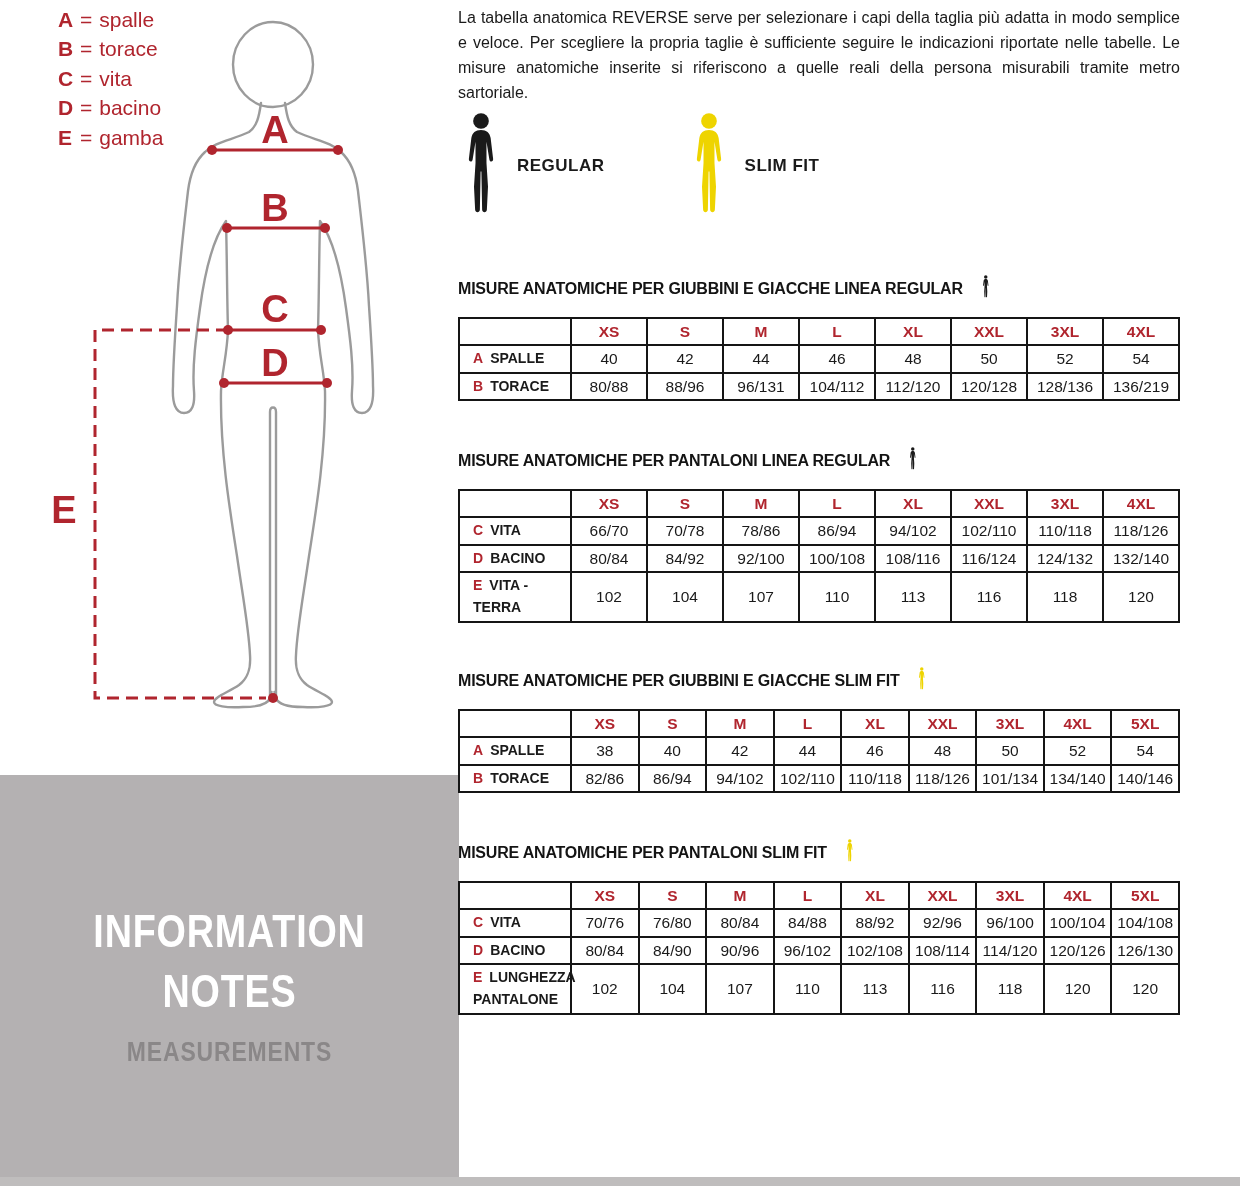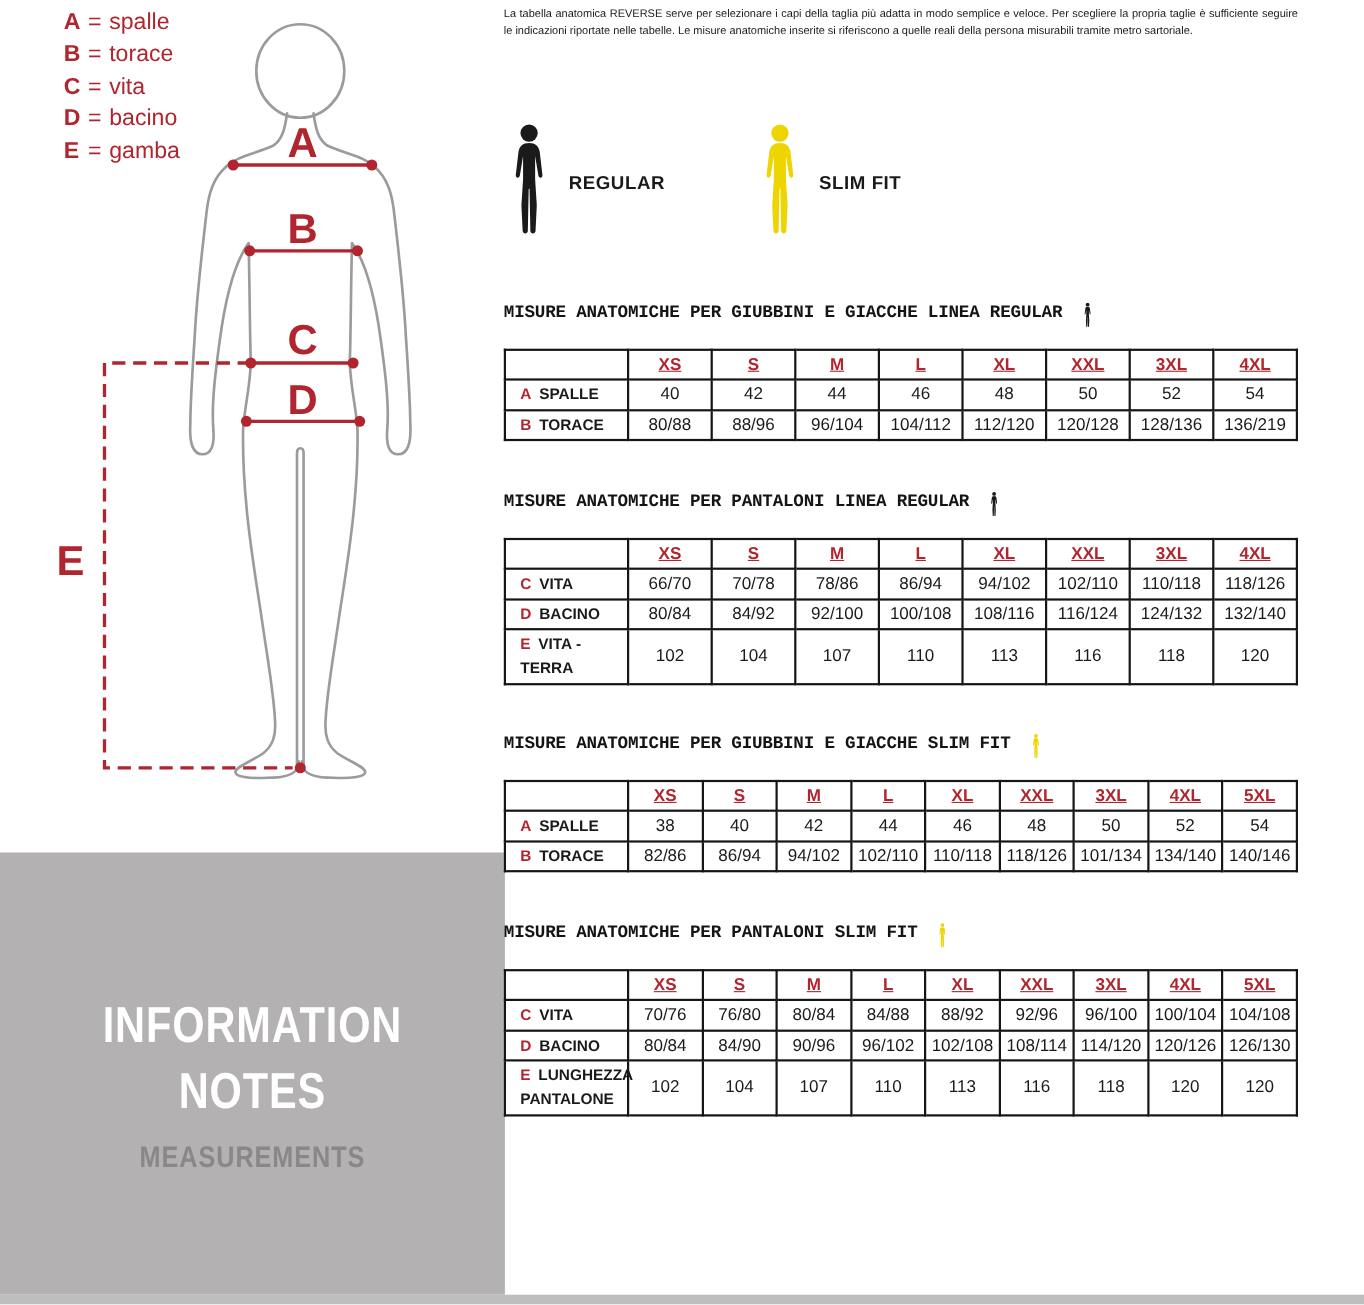--- a/index.html
+++ b/index.html
@@ -23,47 +23,47 @@
 
   
   .gray-block { position: absolute; left: 0; top: 775px; width: 459px; height: 402px; background: #B4B1B2; text-align: center; }
   .gb-title { color: #ffffff; font-size: 46px; font-weight: bold; line-height: 60px; letter-spacing: 1px; transform: scaleX(0.82); }
   .gb-title.first { margin-top: 126px; }
   .gb-sub { color: #8A8788; font-size: 27px; font-weight: bold; margin-top: 16px; letter-spacing: 1px; transform: scaleX(0.85); }
   .bottom-strip { position: absolute; left: 0; top: 1177px; width: 1240px; height: 9px; background: #BFBDBD; }
 
   
   .right-col { position: absolute; left: 458px; top: 0; width: 722px; height: 1186px; }
-  .intro { position: absolute; top: 5px; left: 0; width: 722px; font-size: 10px; line-height: 1.57; color: #1A1A1A; text-align: justify; }
+  .intro { position: absolute; top: 5px; left: 0; width: 722px; font-size: 16px; line-height: 1.57; color: #1A1A1A; text-align: justify; }
 
   .fit-row { position: absolute; top: 112px; left: 2px; display: flex; align-items: center; }
   .fit-item { display: flex; align-items: center; justify-content: flex-end; }
   .fit-item + .fit-item { margin-left: 83px; }
   .fit-label { font-size: 17px; font-weight: bold; color: #1A1A1A; margin-left: 15px; letter-spacing: 0.5px; }
 
   .person { display: inline-block; }
   .person.black circle, .person.black path { fill: #1A1A1A; }
   .person.yellow circle, .person.yellow path { fill: #EED400; }
   .fit-row .person { width: 42px; height: 104px; }
   .mini-person { width: 9.5px; height: 23px; margin-left: 18px; }
 
   
   #tables-container section { position: absolute; left: 0; width: 722px; }
   #tables-container section:nth-of-type(1) { top: 275px; }
   #tables-container section:nth-of-type(2) { top: 447px; }
   #tables-container section:nth-of-type(3) { top: 667px; }
   #tables-container section:nth-of-type(4) { top: 839px; }
 
-  .table-title-row { display: flex; align-items: flex-start; height: 23px; font-family: Liberation Mono, monospace; }
+  .table-title-row { display: flex; align-items: flex-end; height: 23px; }
   .table-title { font-size: 16px; font-weight: bold; color: #141414; letter-spacing: -0.2px; }
 
   .size-table { border-collapse: collapse; width: 722px; table-layout: fixed; margin-top: 19px; background: #fff; }
   .size-table th, .size-table td { border: 2px solid #151515; }
   .label-col { width: 112px; }
-  .size-head { color: #B0252E; font-size: 15.5px; font-weight: bold; height: 27px; text-align: center; text-decoration: underline; }
+  .size-head { color: #B0252E; font-size: 15.5px; font-weight: bold; height: 27px; text-align: center; }
   .val-cell { font-size: 15.5px; font-weight: normal; color: #1A1A1A; height: 26px; text-align: center; }
   .row-label { font-size: 14px; font-weight: bold; color: #1A1A1A; text-align: left; padding: 2px 13px; line-height: 1.55; }
   .row-letter { color: #B0252E; margin-right: 7px; }
 </style>
 </head>
 <body>
 
 <div class="page">
 
   <div class="legend">
@@ -186,21 +186,21 @@
                 <td class="val-cell">46</td>
                 <td class="val-cell">48</td>
                 <td class="val-cell">50</td>
                 <td class="val-cell">52</td>
                 <td class="val-cell">54</td>
               </tr>
               <tr>
                 <th class="row-label label-col"><span class="row-letter">B</span><span class="row-name">TORACE</span></th>
                 <td class="val-cell">80/88</td>
                 <td class="val-cell">88/96</td>
-                <td class="val-cell">96/104</td>
+                <td class="val-cell">96/131</td>
                 <td class="val-cell">104/112</td>
                 <td class="val-cell">112/120</td>
                 <td class="val-cell">120/128</td>
                 <td class="val-cell">128/136</td>
                 <td class="val-cell">136/219</td>
               </tr>
             </tbody>
           </table>
         </section>
         <section class="table-section">

